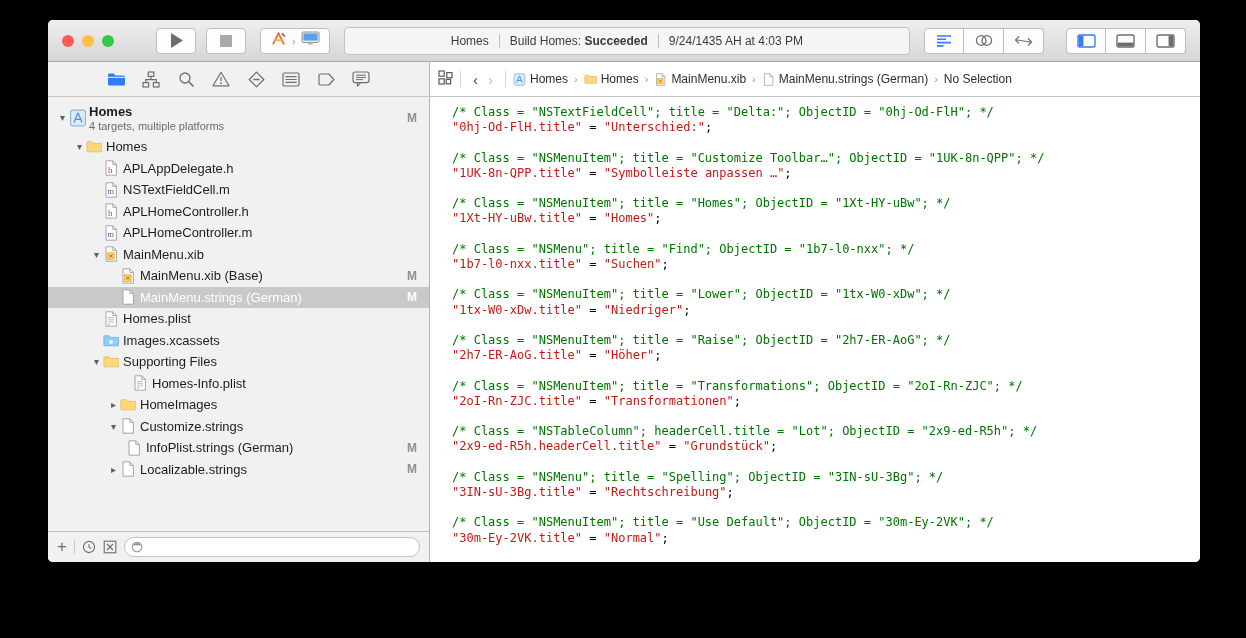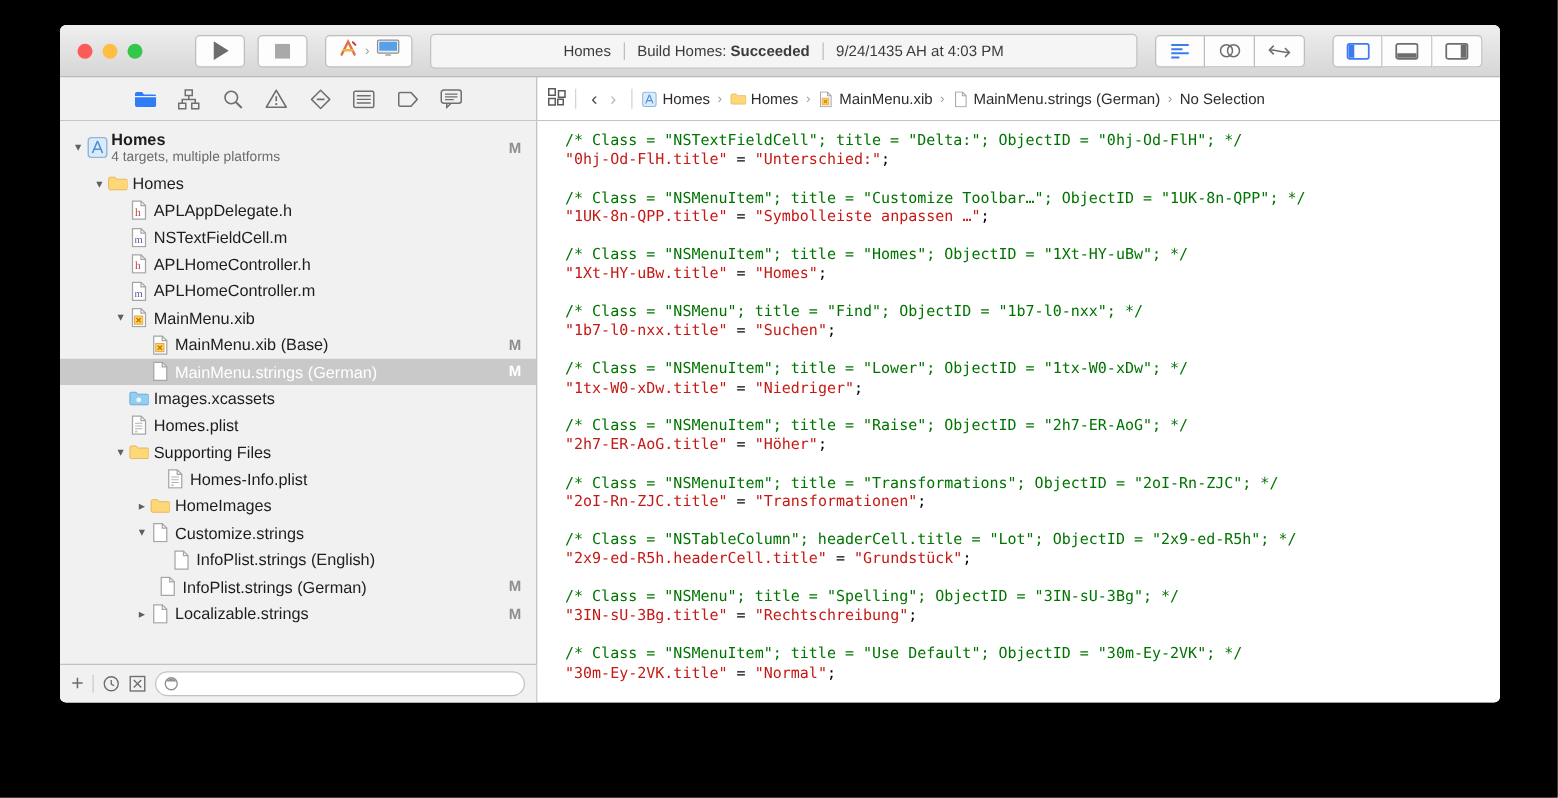--- a/index.html
+++ b/index.html
@@ -391,88 +391,78 @@
                 <path d="M3 .8 H9.8 L13.4 4.4 V15.2 H3 Z" fill="#fff" stroke="#a5a5a5"></path>
                 <path d="M9.8 .8 V4.4 H13.4" fill="none" stroke="#a5a5a5"></path>
               </svg>
             </span>
             <span class="rlabel">MainMenu.strings (German)</span>
             <span class="badge">M</span>
           </div>
           <div class="row" style="padding-left: 42px;">
             <span class="disc"></span>
             <span class="ficon">
+              <svg width="16" height="16" viewBox="0 0 16 16">
+                <path d="M3 .8 H9.8 L13.4 4.4 V15.2 H3 Z" fill="#fff" stroke="#a5a5a5"></path>
+                <path d="M9.8 .8 V4.4 H13.4" fill="none" stroke="#a5a5a5"></path>
+                <path d="M5 6.6 h6 M5 8.8 h6 M5 11 h6" stroke="#b3b3b3" stroke-width=".9"></path>
+                <rect x="5" y="12.4" width="2" height="1.6" fill="#c9c9c9"></rect>
+              </svg>
+            </span>
+            <span class="rlabel">Homes.plist</span>
+          </div>
+          <div class="row" style="padding-left: 42px;">
+            <span class="disc"></span>
+            <span class="ficon">
               <svg width="16" height="13" viewBox="0 0 18 14">
                 <path d="M1 3 q0-1.3 1.3-1.3 h4.4 l1.5 1.8 h8.5 q1.3 0 1.3 1.2 v7 q0 1.3-1.3 1.3 H2.3 Q1 13 1 11.7 Z" fill="#92cdf4" stroke="#5fa3d4" stroke-width=".8"></path>
                 <circle cx="9" cy="8.6" r="2.2" fill="#fff" opacity=".85"></circle>
               </svg>
             </span>
             <span class="rlabel">Images.xcassets</span>
           </div>
           <div class="row" style="padding-left: 42px;">
+            <span class="disc">▾</span>
+            <span class="ficon">
+              <svg width="16" height="13" viewBox="0 0 18 14">
+                <path d="M1 3 q0-1.3 1.3-1.3 h4.4 l1.5 1.8 h8.5 q1.3 0 1.3 1.2 v7 q0 1.3-1.3 1.3 H2.3 Q1 13 1 11.7 Z" fill="#fed779" stroke="#e4b251" stroke-width=".8"></path>
+              </svg>
+            </span>
+            <span class="rlabel">Supporting Files</span>
+          </div>
+          <div class="row" style="padding-left: 71px;">
             <span class="disc"></span>
             <span class="ficon">
               <svg width="16" height="16" viewBox="0 0 16 16">
                 <path d="M3 .8 H9.8 L13.4 4.4 V15.2 H3 Z" fill="#fff" stroke="#a5a5a5"></path>
                 <path d="M9.8 .8 V4.4 H13.4" fill="none" stroke="#a5a5a5"></path>
                 <path d="M5 6.6 h6 M5 8.8 h6 M5 11 h6" stroke="#b3b3b3" stroke-width=".9"></path>
                 <rect x="5" y="12.4" width="2" height="1.6" fill="#c9c9c9"></rect>
               </svg>
             </span>
-            <span class="rlabel">Homes.plist</span>
-          </div>
-          <div class="row" style="padding-left: 42px;">
-            <span class="disc">▾</span>
+            <span class="rlabel">Homes-Info.plist</span>
+          </div>
+          <div class="row" style="padding-left: 59px;">
+            <span class="disc">▸</span>
             <span class="ficon">
               <svg width="16" height="13" viewBox="0 0 18 14">
                 <path d="M1 3 q0-1.3 1.3-1.3 h4.4 l1.5 1.8 h8.5 q1.3 0 1.3 1.2 v7 q0 1.3-1.3 1.3 H2.3 Q1 13 1 11.7 Z" fill="#fed779" stroke="#e4b251" stroke-width=".8"></path>
               </svg>
             </span>
-            <span class="rlabel">Supporting Files</span>
-          </div>
-          <div class="row" style="padding-left: 71px;">
-            <span class="disc"></span>
-            <span class="ficon">
-              <svg width="16" height="16" viewBox="0 0 16 16">
-                <path d="M3 .8 H9.8 L13.4 4.4 V15.2 H3 Z" fill="#fff" stroke="#a5a5a5"></path>
-                <path d="M9.8 .8 V4.4 H13.4" fill="none" stroke="#a5a5a5"></path>
-                <path d="M5 6.6 h6 M5 8.8 h6 M5 11 h6" stroke="#b3b3b3" stroke-width=".9"></path>
-                <rect x="5" y="12.4" width="2" height="1.6" fill="#c9c9c9"></rect>
-              </svg>
-            </span>
-            <span class="rlabel">Homes-Info.plist</span>
-          </div>
-          <div class="row" style="padding-left: 59px;">
-            <span class="disc">▸</span>
-            <span class="ficon">
-              <svg width="16" height="13" viewBox="0 0 18 14">
-                <path d="M1 3 q0-1.3 1.3-1.3 h4.4 l1.5 1.8 h8.5 q1.3 0 1.3 1.2 v7 q0 1.3-1.3 1.3 H2.3 Q1 13 1 11.7 Z" fill="#fed779" stroke="#e4b251" stroke-width=".8"></path>
-              </svg>
-            </span>
             <span class="rlabel">HomeImages</span>
           </div>
           <div class="row" style="padding-left: 59px;">
             <span class="disc">▾</span>
             <span class="ficon">
               <svg width="16" height="16" viewBox="0 0 16 16">
                 <path d="M3 .8 H9.8 L13.4 4.4 V15.2 H3 Z" fill="#fff" stroke="#a5a5a5"></path>
                 <path d="M9.8 .8 V4.4 H13.4" fill="none" stroke="#a5a5a5"></path>
               </svg>
             </span>
             <span class="rlabel">Customize.strings</span>
-          </div>
-          <div class="row" style="padding-left: 76px;">
-            <span class="disc"></span>
-            <span class="ficon">
-              <svg width="16" height="16" viewBox="0 0 16 16">
-                <path d="M3 .8 H9.8 L13.4 4.4 V15.2 H3 Z" fill="#fff" stroke="#a5a5a5"></path>
-                <path d="M9.8 .8 V4.4 H13.4" fill="none" stroke="#a5a5a5"></path>
-              </svg>
-            </span>
-            <span class="rlabel">InfoPlist.strings (English)</span>
           </div>
           <div class="row" style="padding-left: 65px;">
             <span class="disc"></span>
             <span class="ficon">
               <svg width="16" height="16" viewBox="0 0 16 16">
                 <path d="M3 .8 H9.8 L13.4 4.4 V15.2 H3 Z" fill="#fff" stroke="#a5a5a5"></path>
                 <path d="M9.8 .8 V4.4 H13.4" fill="none" stroke="#a5a5a5"></path>
               </svg>
             </span>
             <span class="rlabel">InfoPlist.strings (German)</span>

